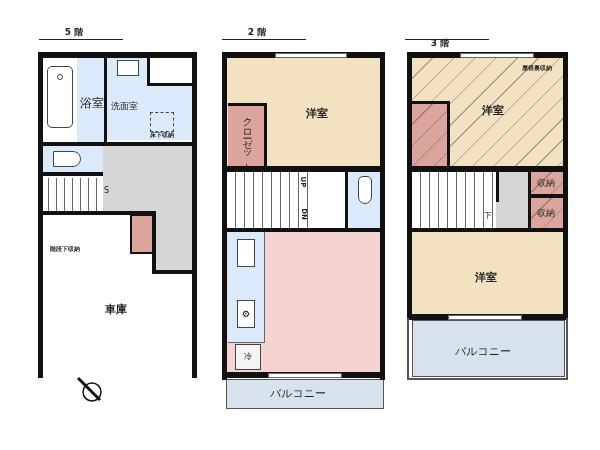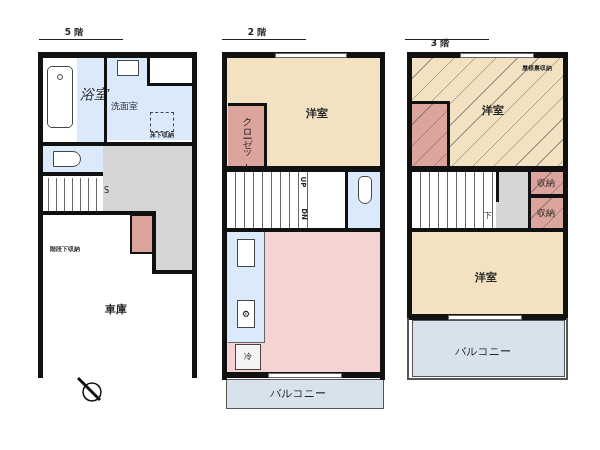--- a/index.html
+++ b/index.html
@@ -35,21 +35,21 @@
   <div class="abs" style="left:117px;top:60px;width:20px;height:14px;border:1px solid #444;background:#fff;"></div>
 
   <div class="abs" style="left:53px;top:151px;width:26px;height:14px;border:1px solid #444;border-radius:0 8px 8px 0;background:#fff;"></div>
 
   <div class="abs" style="left:41px;top:178px;width:62px;height:33px;background:repeating-linear-gradient(90deg,#fff 0 7px,#666 7px 8px);"></div>
   <div class="lbl" style="left:104px;top:186px;font-size:8px;">S</div>
 
   <div class="abs" style="left:150px;top:112px;width:22px;height:18px;border:1px dashed #444;"></div>
   <div class="small" style="left:150px;top:131px;">床下収納</div>
 
-  <div class="lbl" style="left:80px;top:86px;font-size:14px;font-style:italic;">浴室</div>
+  <div class="lbl" style="left:80px;top:95px;font-size:12px;">浴室</div>
   <div class="lbl" style="left:111px;top:100px;font-size:9px;">洗面室</div>
   <div class="small" style="left:50px;top:245px;">階段下収納</div>
   <div class="lbl" style="left:105px;top:302px;font-weight:bold;">車庫</div>
 
   <div class="wall" style="left:38px;top:52px;width:159px;height:6px;"></div>
   <div class="wall" style="left:38px;top:52px;width:5px;height:326px;"></div>
   <div class="wall" style="left:192px;top:52px;width:5px;height:326px;"></div>
   <div class="wall" style="left:104px;top:58px;width:3px;height:84px;"></div>
   <div class="wall" style="left:41px;top:142px;width:152px;height:4px;"></div>
   <div class="wall" style="left:41px;top:172px;width:62px;height:4px;"></div>

